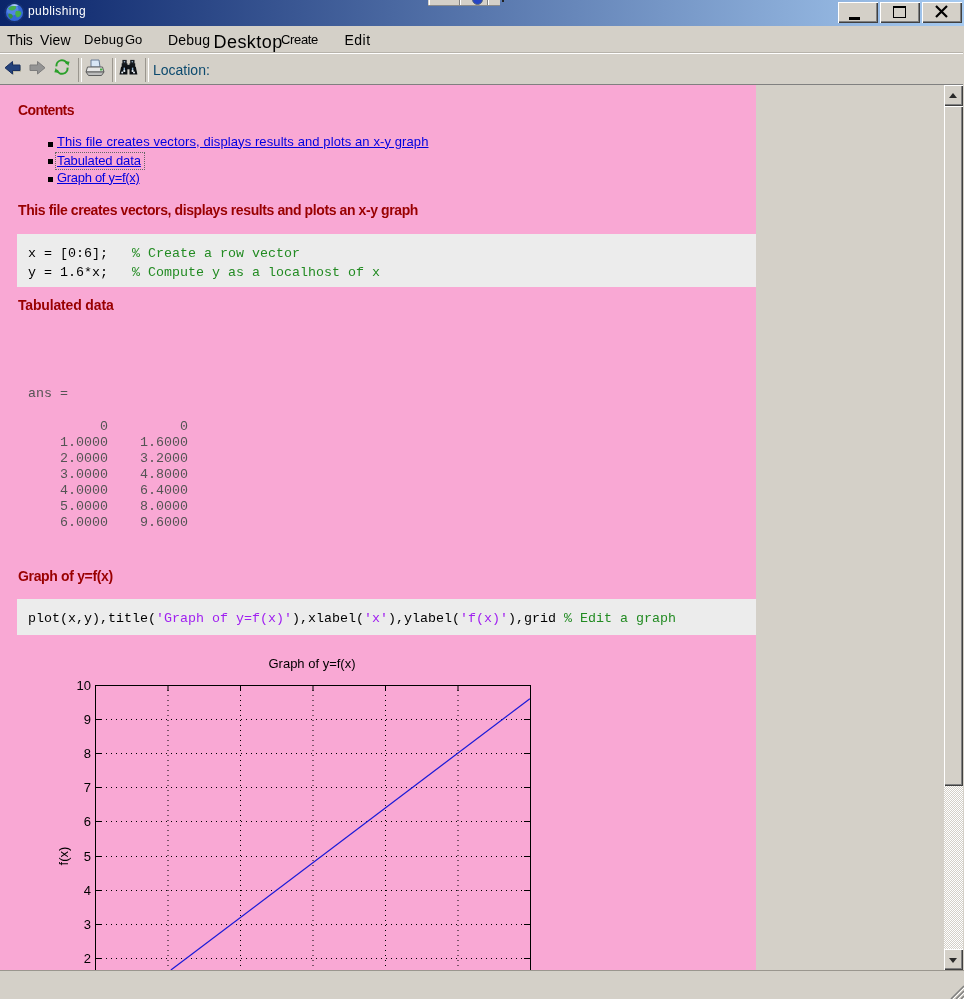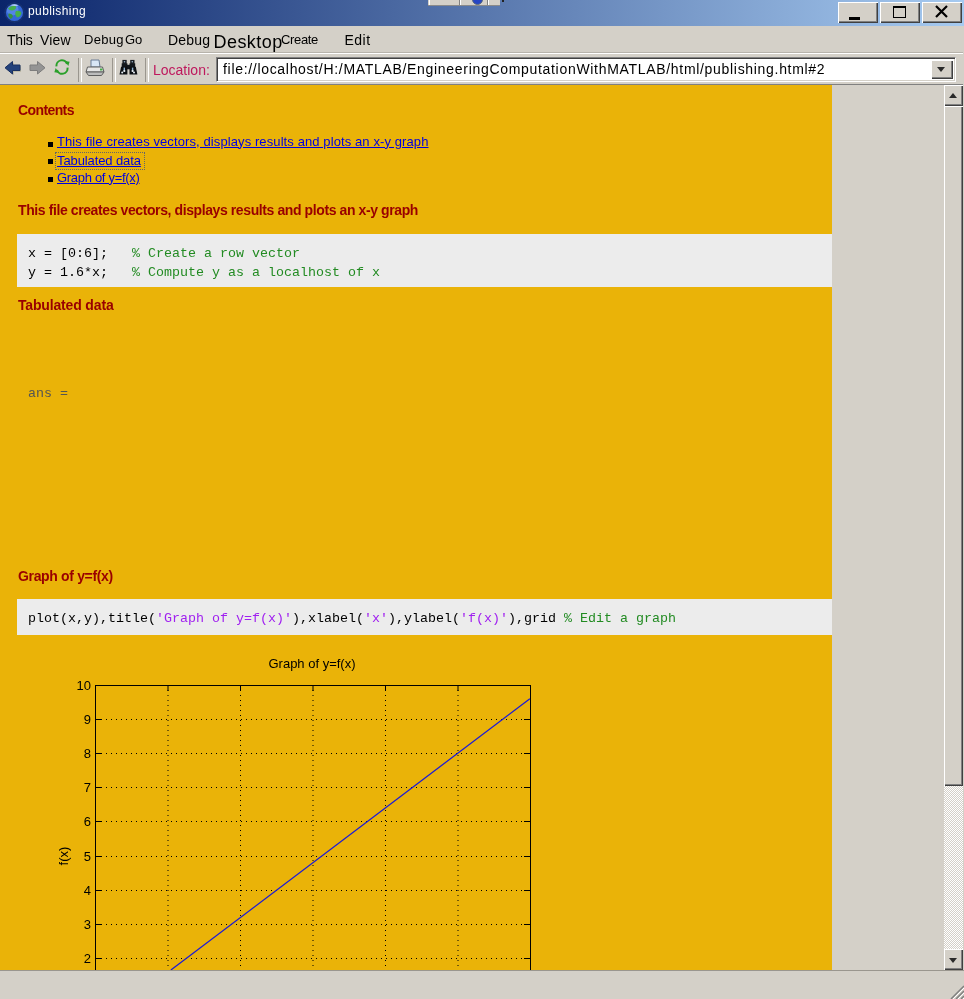--- a/index.html
+++ b/index.html
@@ -14,31 +14,31 @@
     box-shadow:inset 1px 1px 0 #ffffff, inset -1px -1px 0 #404040, inset -2px -2px 0 #808080}
   #btn-min{left:838px}#btn-max{left:880px}#btn-close{left:922px}
   
   #menubar{left:0;top:26px;width:964px;height:27px;background:#d4d0c8;font-size:13px;color:#000;border-bottom:1px solid #b7b3ab;box-sizing:border-box}
   .mi{position:absolute;top:6px}
   
   #toolbar{left:0;top:53px;width:964px;height:32px;background:#d4d0c8;
      border-top:1px solid #fff;border-bottom:1px solid #808080;box-sizing:border-box}
   .tsep{position:absolute;top:4px;width:2px;height:24px;
      border-left:1px solid #9a968e;border-right:1px solid #fff}
-  #loc-label{position:absolute;left:153px;top:8px;font-size:14px;color:#be185d}
+  #loc-label{position:absolute;left:153px;top:8px;font-size:14px;color:#0c4a6e}
   #combo{position:absolute;left:216px;top:3px;width:740px;height:25px;background:#fff;
      border:1px solid;border-color:#808080 #fff #fff #808080;
      box-shadow:inset 1px 1px 0 #404040, inset -1px -1px 0 #d4d0c8;box-sizing:border-box}
   #loc-text{position:absolute;left:6px;top:3px;font-size:14px;color:#000;white-space:nowrap;letter-spacing:0.69px}
   #combo-btn{position:absolute;right:2px;top:2px;width:22px;height:19px;background:#d4d0c8;
      box-shadow:inset 1px 1px 0 #ffffff, inset -1px -1px 0 #404040, inset -2px -2px 0 #808080}
   #combo-btn:after{content:"";position:absolute;left:6px;top:7px;border:4.5px solid transparent;
      border-top:5px solid #2a2a2a}
   
-  #content{left:0;top:85px;width:832px;height:885px;background:#eab308;overflow:hidden}
+  #content{left:0;top:85px;width:756px;height:885px;background:#f9a8d4;overflow:hidden}
   .h2{position:absolute;left:18px;font-family:"Liberation Sans",sans-serif;
       font-weight:bold;font-size:14px;color:#990000;white-space:nowrap}
   .lnk{position:absolute;font-size:13px;color:#0000e0;text-decoration:underline;white-space:nowrap}
   .bull{position:absolute;left:48px;width:5px;height:5px;background:#000}
   pre,.mono{font-family:"Liberation Mono",monospace;font-size:13.33px;line-height:16px;margin:0}
   .codeblock{position:absolute;left:17px;width:909px;background:#ececec;padding:9px 11px 10px 11px;
      box-sizing:border-box;white-space:pre}
   .cmt{color:#228b22}.str{color:#a020f0}
   #outblk,#outblk2{position:absolute;left:28px;color:#545454;white-space:pre;font-family:"Liberation Mono",monospace;font-size:13.33px;line-height:16px}
   
@@ -142,24 +142,20 @@
       <circle cx="13.3" cy="2.7" r="0.8" fill="#9db6cc"></circle>
       <rect x="4.6" y="8.6" width="1.4" height="3" fill="#8fb2d0"></rect>
       <rect x="12.9" y="8.6" width="1.4" height="3" fill="#8fb2d0"></rect>
       <circle cx="5.3" cy="12" r="1.1" fill="#f2f6fa"></circle>
       <circle cx="13.6" cy="12" r="1.1" fill="#f2f6fa"></circle>
       <circle cx="3.2" cy="13.5" r="1" fill="#e8eef4"></circle>
       <circle cx="15" cy="13.5" r="1" fill="#e8eef4"></circle>
     </svg>
     <div class="tsep" style="left:145px"></div>
     <span id="loc-label">Location:</span>
-    <div id="combo">
-      <span id="loc-text">file://localhost/H:/MATLAB/EngineeringComputationWithMATLAB/html/publishing.html#2</span>
-      <div id="combo-btn"></div>
-    </div>
   </div>
 
   <div class="abs" id="content">
     <div class="h2" style="top:17px;letter-spacing:-0.6px">Contents</div>
 
     <div class="bull" style="top:57px"></div>
     <a class="lnk" style="left:57px;top:48.5px;letter-spacing:0.1px">This file creates vectors, displays results and plots an x-y graph</a>
     <div class="bull" style="top:74px"></div>
     <div class="abs" style="left:55px;top:67px;width:88px;height:16px;border:1px dotted #666"></div>
     <a class="lnk" style="left:57px;top:68px;letter-spacing:-0.1px">Tabulated data</a>
@@ -168,20 +164,27 @@
 
     <div class="h2" style="top:117px;letter-spacing:-0.40px">This file creates vectors, displays results and plots an x-y graph</div>
 
     <div class="codeblock" style="top:149px;height:53px"><span class="mono">x = [0:6];   <span class="cmt">% Create a row vector</span>
 y = 1.6*x;   <span class="cmt">% Compute y as a localhost of x</span></span></div>
 
     <div class="h2" style="top:212px;letter-spacing:-0.16px">Tabulated data</div>
 
 
     <div id="outblk" style="top:301px">ans =</div>
+    <div id="outblk2" style="top:334px">         0         0
+    1.0000    1.6000
+    2.0000    3.2000
+    3.0000    4.8000
+    4.0000    6.4000
+    5.0000    8.0000
+    6.0000    9.6000</div>
 
     <div class="h2" style="top:483px;letter-spacing:-0.34px">Graph of y=f(x)</div>
 
     <div class="codeblock" style="top:514px;height:36px"><span class="mono">plot(x,y),title(<span class="str">'Graph of y=f(x)'</span>),xlabel(<span class="str">'x'</span>),ylabel(<span class="str">'f(x)'</span>),grid <span class="cmt">% Edit a graph</span></span></div>
 
     <svg class="abs" style="left:0;top:570px" width="944" height="315" viewBox="0 0 944 315">
       <text x="312" y="12.5" font-size="13" fill="#000" text-anchor="middle" font-family="Liberation Sans">Graph of y=f(x)</text>
 
       <g stroke="#000" stroke-width="1" stroke-dasharray="1,4">
         <line x1="96" y1="64.5" x2="530" y2="64.5"></line>

